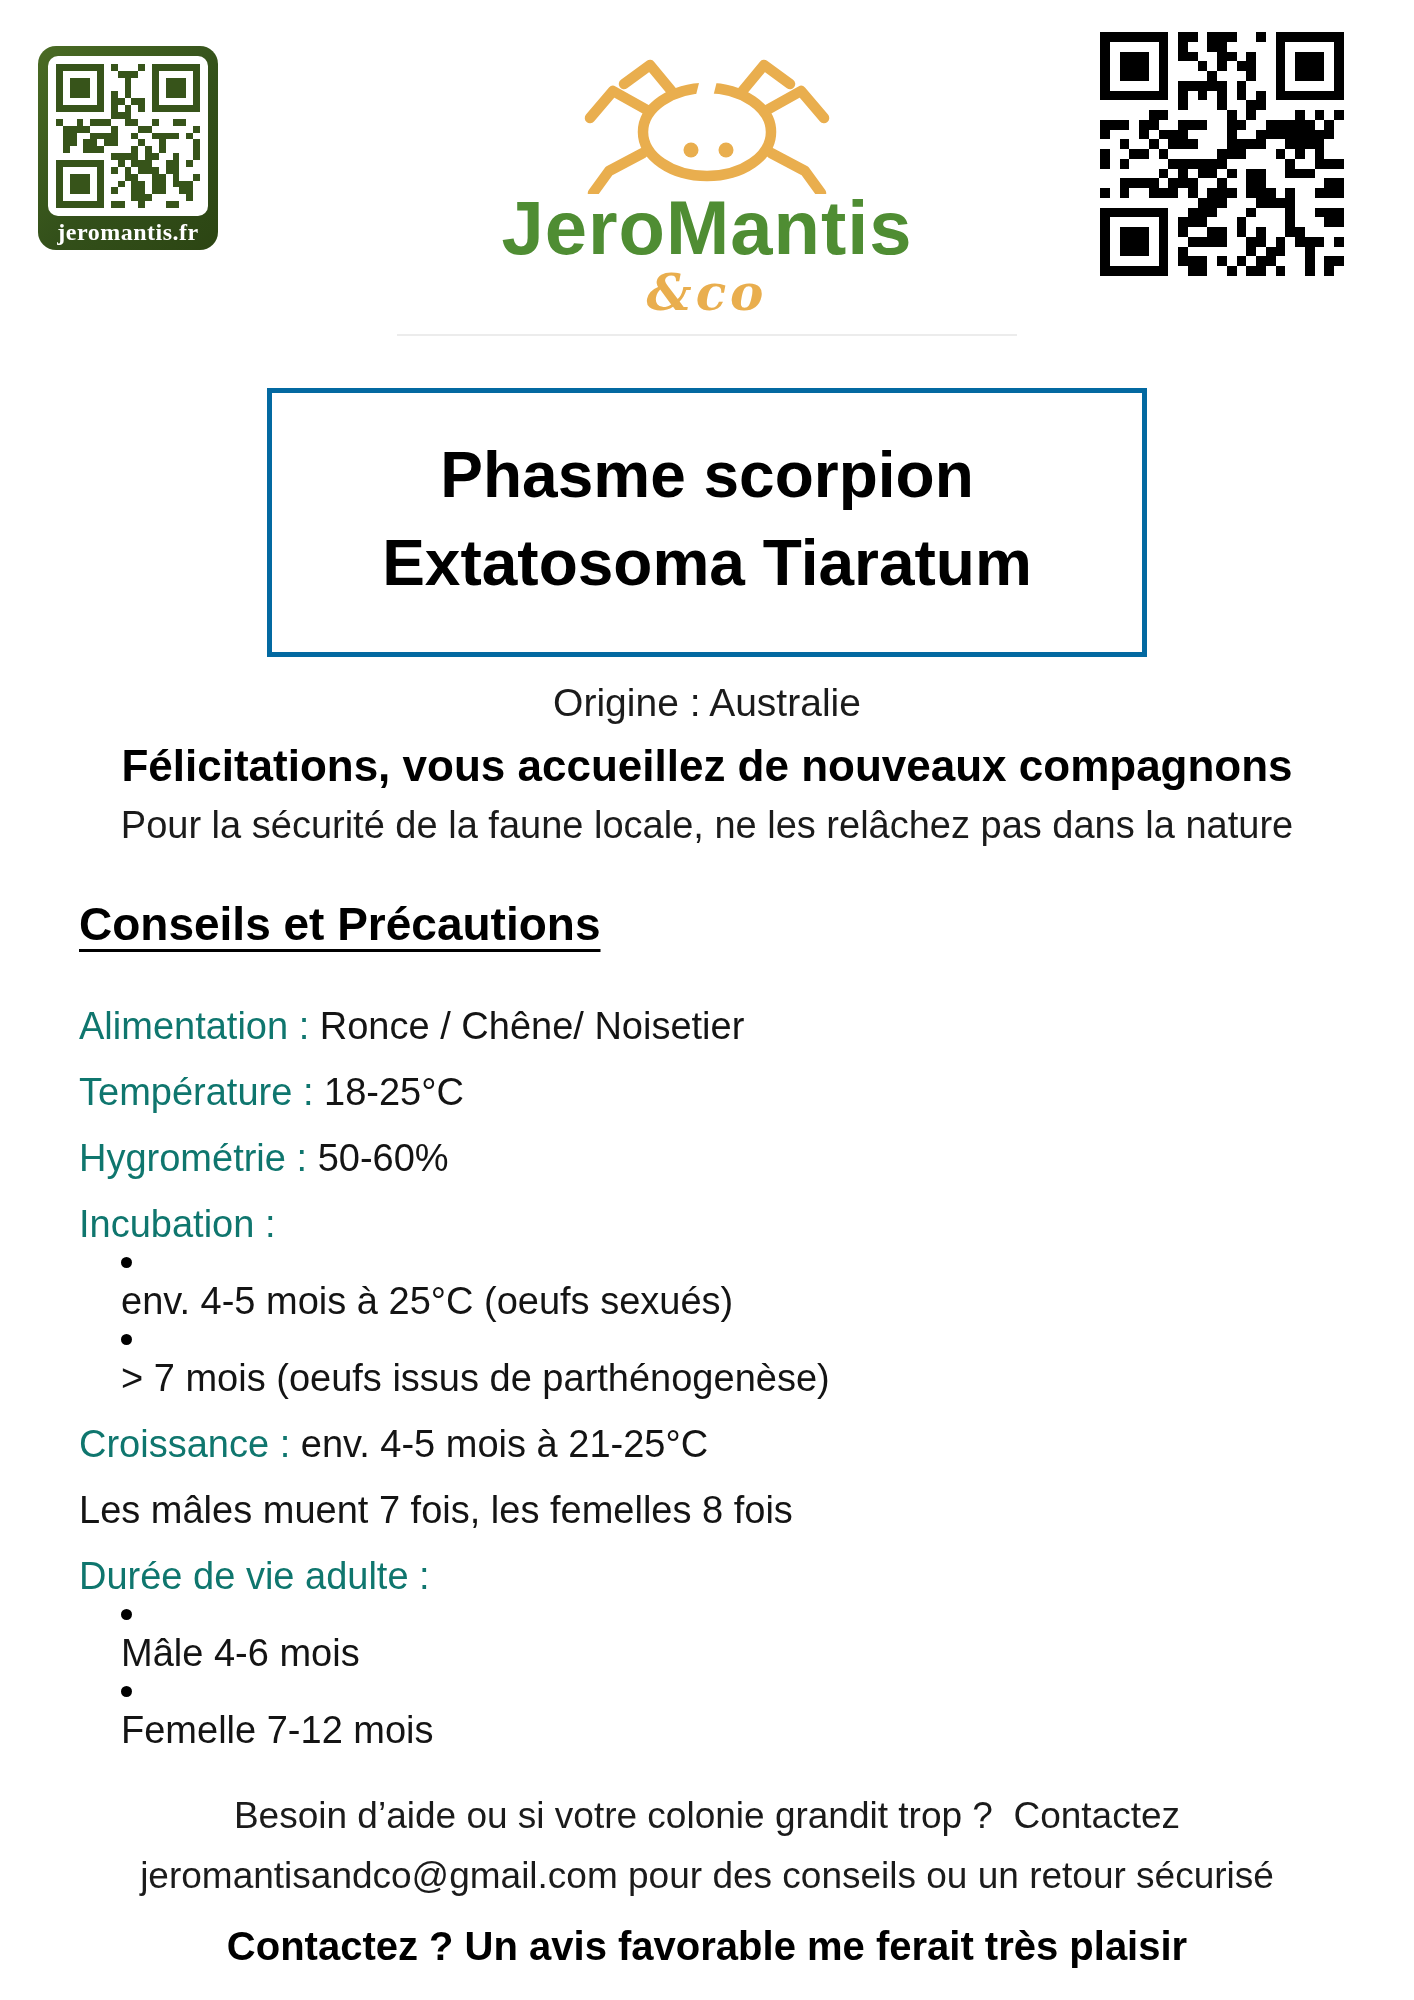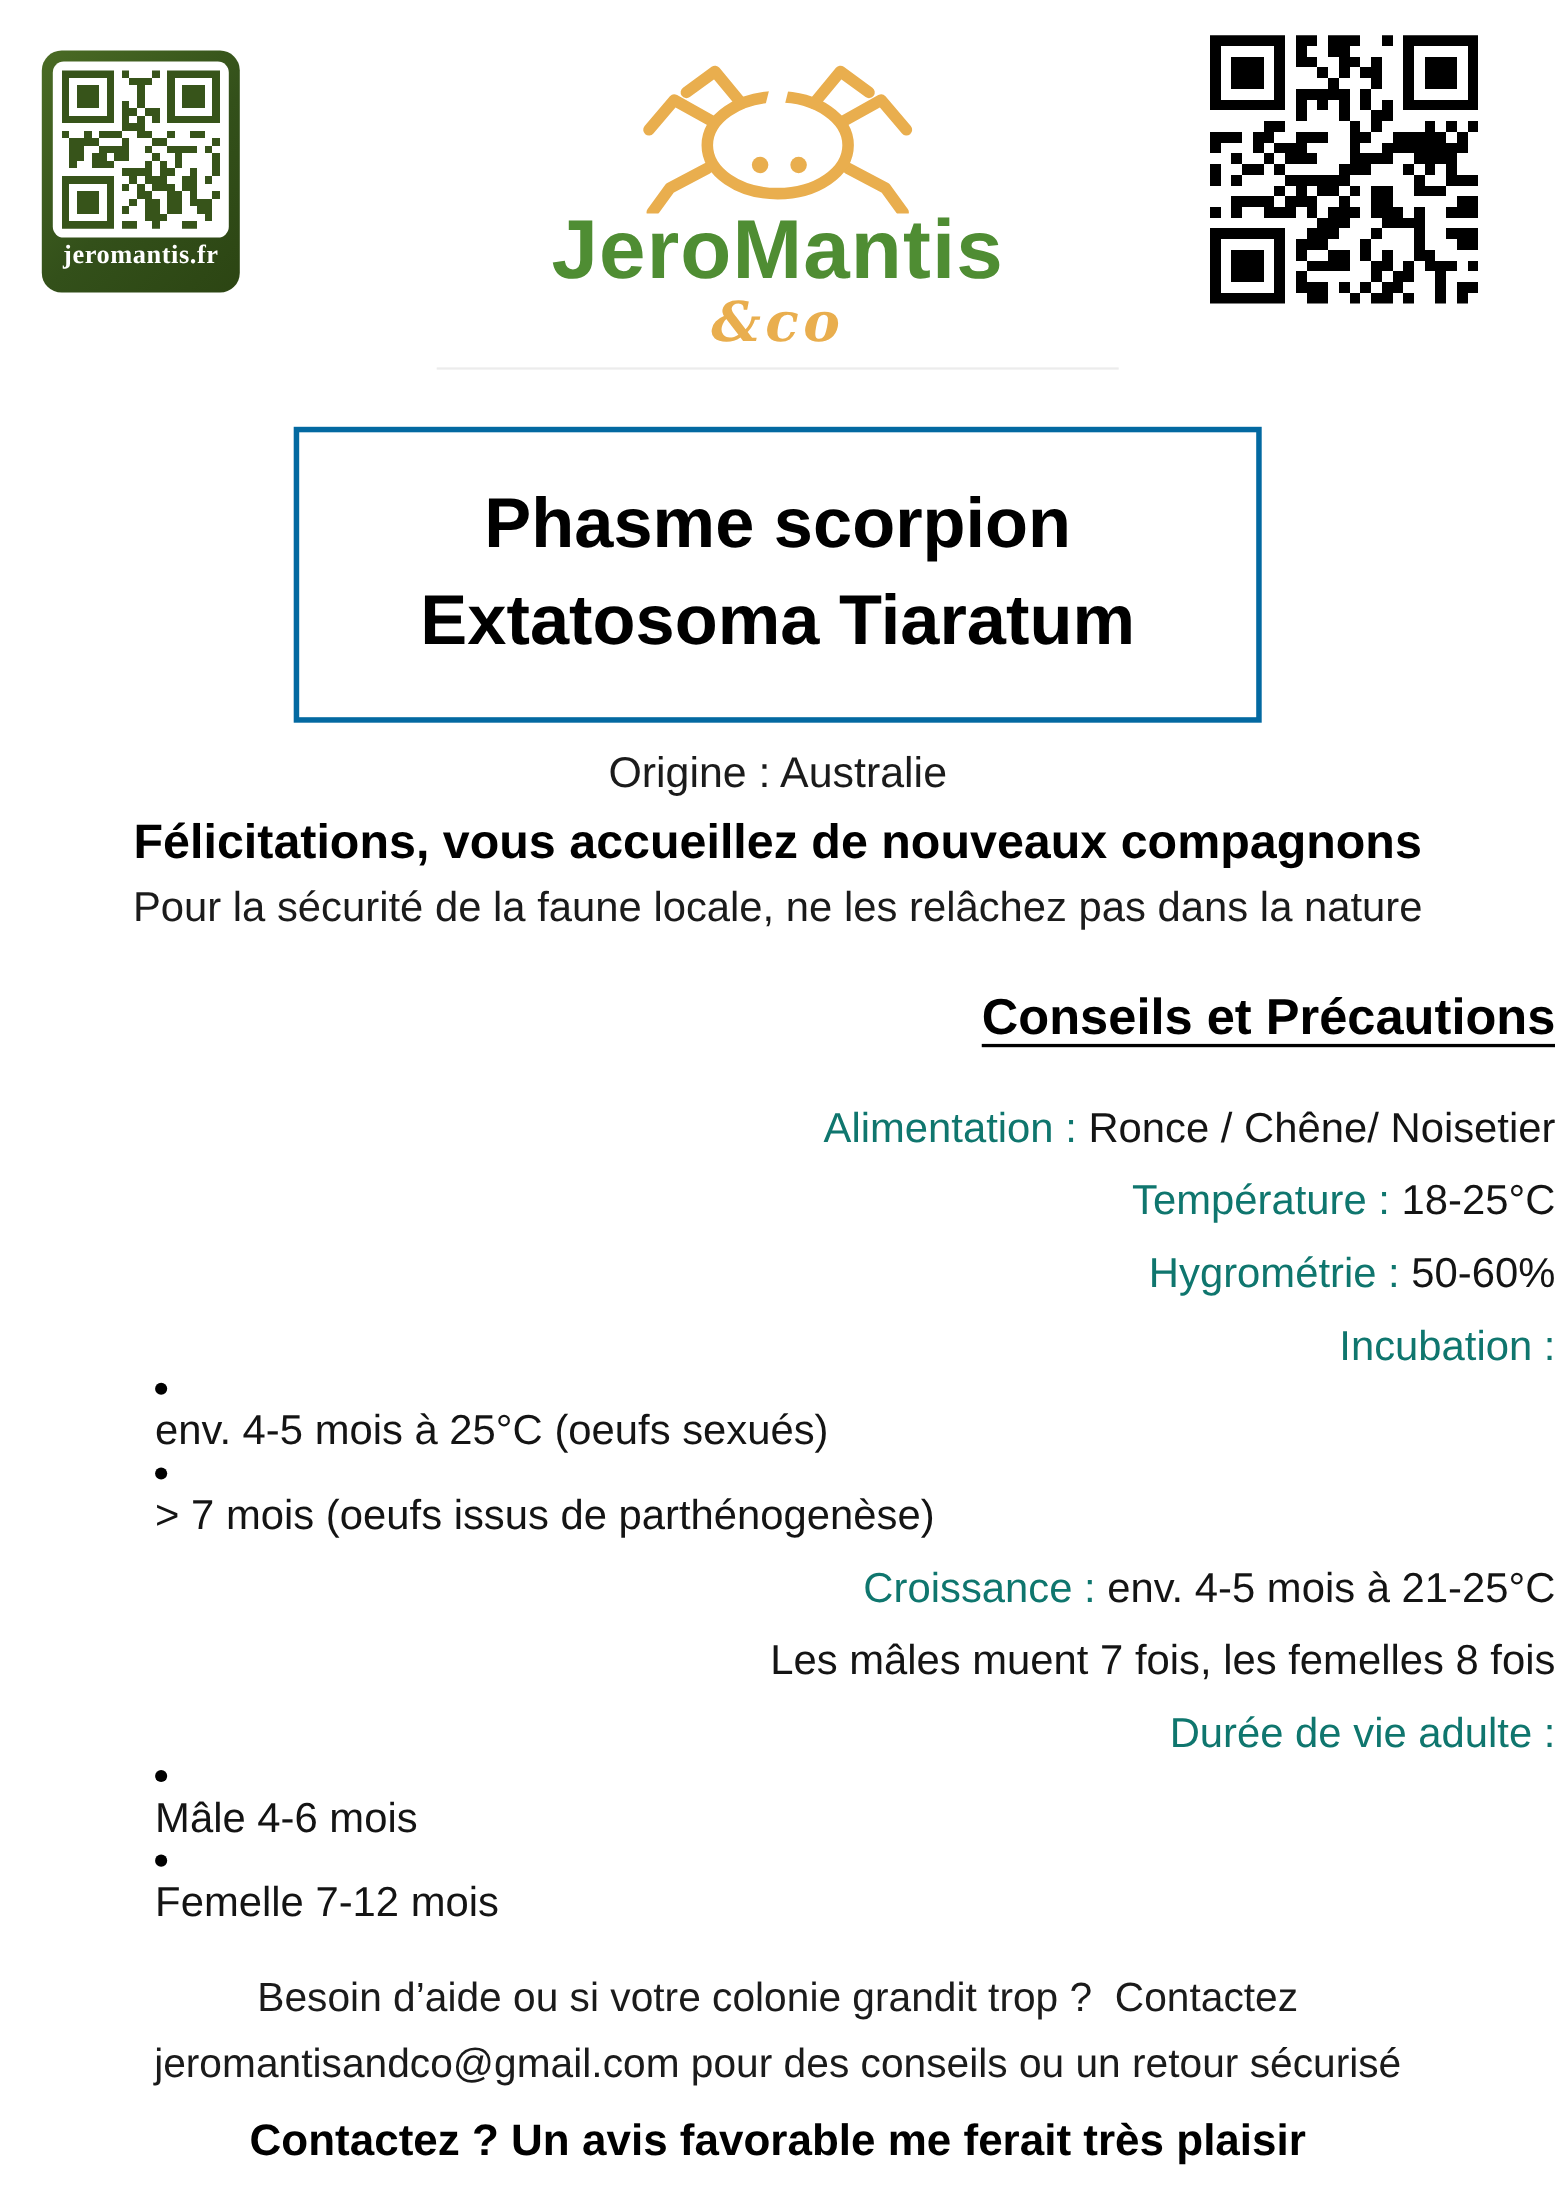--- a/index.html
+++ b/index.html
@@ -11,21 +11,21 @@
     overflow:hidden;
     font-family:"Liberation Sans",sans-serif;
     color:var(--text,#111);
   }
   
   .header{position:relative;height:352px;}
   .qr-left{
     position:absolute;left:38px;top:46px;width:180px;
     background:linear-gradient(135deg,#4a6b24,#33501a 55%,#2c4513);
     border-radius:18px;
-    padding:10px 10px 18px 10px;
+    padding:10px 10px 2px 10px;
     box-sizing:border-box;
   }
   .qr-left-panel{background:#fff;border-radius:10px;padding:8px;}
   .qr-left-panel svg{display:block;width:144px;height:144px;}
   .qr-left-label{
     text-align:center;color:#fff;
     font-family:"Liberation Serif",serif;font-weight:700;
     font-size:24px;line-height:32px;letter-spacing:.5px;
   }
   .logo{position:absolute;left:50%;transform:translateX(-50%);top:44px;text-align:center;width:700px;}
@@ -48,21 +48,21 @@
     border:5px solid #0369a1;
     text-align:center;
     padding:38px 8px 44px;
   }
   .title-line{font-size:64px;font-weight:700;line-height:1.38;color:#000;letter-spacing:0;}
   
   .origin{text-align:center;font-size:39px;margin-top:24px;color:#1b1b1b;}
   .congrats{text-align:center;font-size:44px;font-weight:700;margin-top:16px;color:#000;}
   .warning{text-align:center;font-size:38px;margin-top:13px;color:#1b1b1b;}
   
-  .care{margin:50px 0 0 99px;text-align:right;}
+  .care{margin:50px 0 0 79px;}
   .care-heading{
     display:inline-block;
     font-size:46px;font-weight:700;color:#000;
     text-decoration:underline;
     text-decoration-thickness:3px;
     text-underline-offset:9px;
     margin:0;
   }
   .care-list{margin-top:52px;}
   .care-line{font-size:38px;line-height:47px;margin:0 0 19px 0;color:#141414;}

